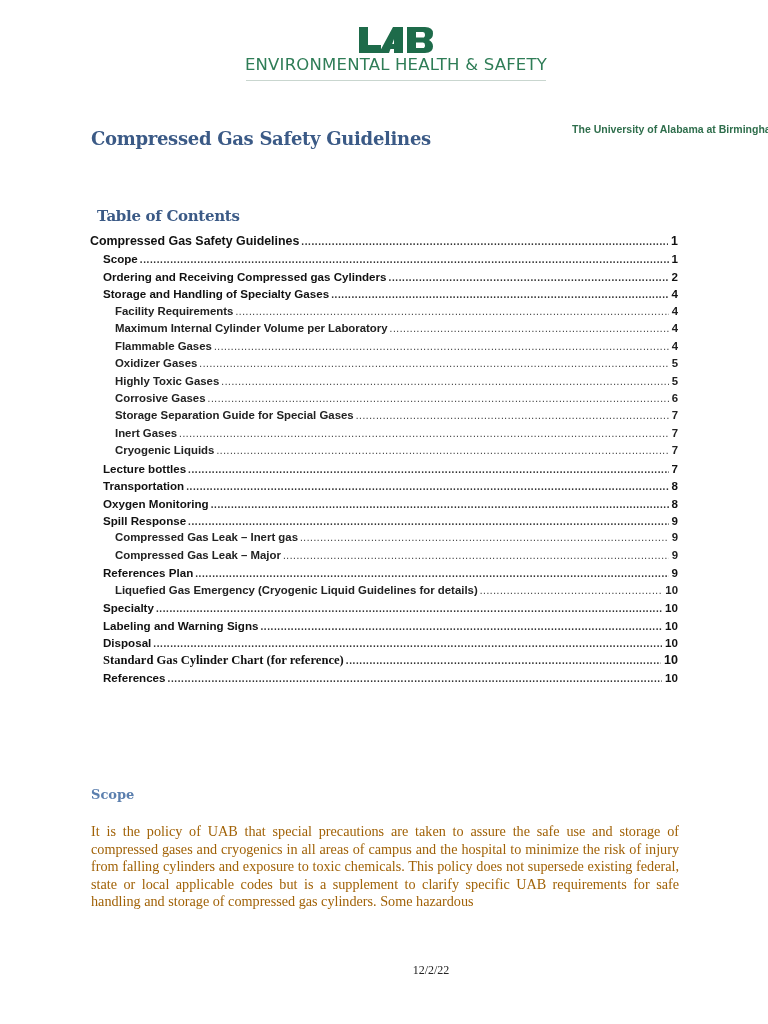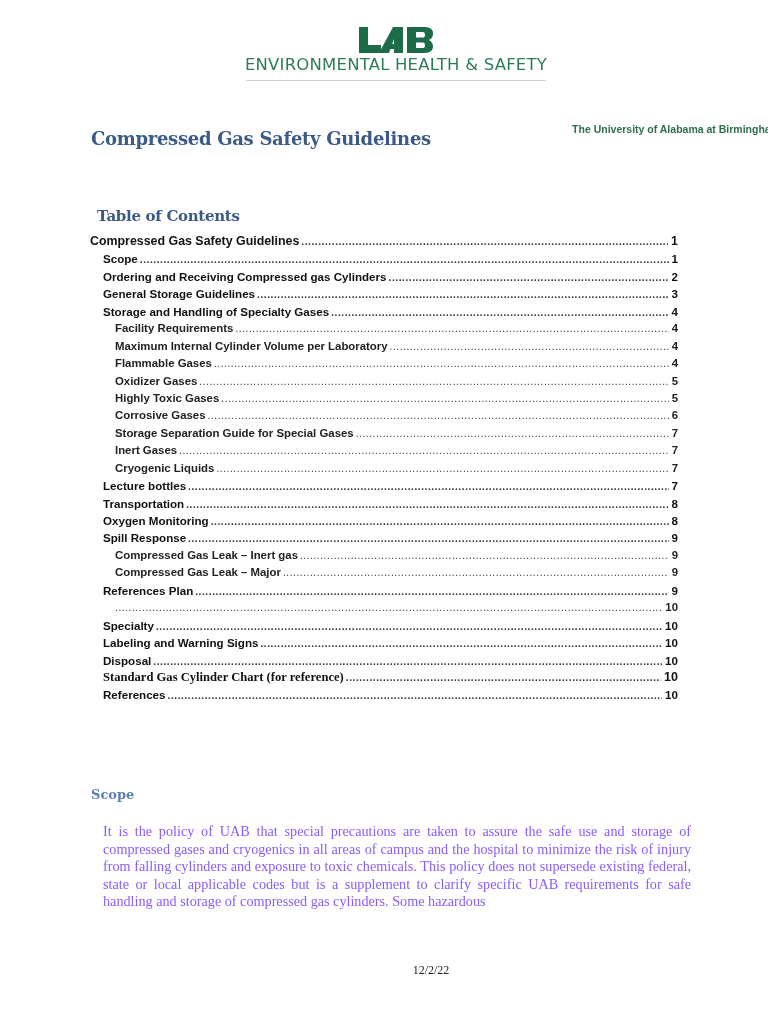--- a/index.html
+++ b/index.html
@@ -20,21 +20,21 @@
   .toc-row.l2 { padding-left: 13px; font-weight: bold; font-size: 11.6px; }
   .toc-row.l3 { padding-left: 25px; font-weight: bold; font-size: 11.4px; color: #222; }
   .toc-row.serif { font-family: "Liberation Serif", serif; font-size: 12.6px; }
   .toc-label { flex: 0 0 auto; padding-right: 2px; }
   .toc-dots { flex: 1 1 auto; overflow: hidden; letter-spacing: 0.6px; color: #333; font-weight: normal; font-family: "Liberation Sans", sans-serif; font-size: 10px; }
   .toc-dots::after { content: "................................................................................................................................................................................................................................................"; }
   .toc-row.l1 .toc-dots, .toc-row.l2 .toc-dots { font-weight: bold; }
   .toc-page { flex: 0 0 auto; padding-left: 3px; text-align: right; font-family: "Liberation Sans", sans-serif; }
 
   .section-heading { position: absolute; left: 91px; top: 787px; font-family: "DejaVu Serif", serif; font-weight: bold; font-size: 13px; color: #5b7fae; margin: 0; }
-  .body-text { position: absolute; left: 103px; top: 823px; width: 588px; font-family: "Liberation Serif", serif; font-size: 14.2px; line-height: 17.6px; text-align: justify; color: #8b5cf6; margin: 0; }
+  .body-text { position: absolute; left: 91px; top: 823px; width: 588px; font-family: "Liberation Serif", serif; font-size: 14.2px; line-height: 17.6px; text-align: justify; color: #a16207; margin: 0; }
 
   .footer-date { position: absolute; left: 0; width: 768px; top: 963px; text-align: center; font-family: "Liberation Serif", serif; font-size: 12px; color: #222; padding-left: 47px; }
 </style>
 </head>
 <body>
 
 <div class="header">
   <svg class="logo-mark" viewBox="0 0 74 26" xmlns="http://www.w3.org/2000/svg">
     <g fill="#1e6b4a">
 
@@ -63,25 +63,20 @@
     </div>
   <div class="toc-row l2">
       <span class="toc-label">Scope</span>
       <span class="toc-dots"></span>
       <span class="toc-page">1</span>
     </div>
   <div class="toc-row l2">
       <span class="toc-label">Ordering and Receiving Compressed gas Cylinders</span>
       <span class="toc-dots"></span>
       <span class="toc-page">2</span>
-    </div>
-  <div class="toc-row l2">
-      <span class="toc-label">General Storage Guidelines</span>
-      <span class="toc-dots"></span>
-      <span class="toc-page">3</span>
     </div>
   <div class="toc-row l2">
       <span class="toc-label">Storage and Handling of Specialty Gases</span>
       <span class="toc-dots"></span>
       <span class="toc-page">4</span>
     </div>
   <div class="toc-row l3">
       <span class="toc-label">Facility Requirements</span>
       <span class="toc-dots"></span>
       <span class="toc-page">4</span>
@@ -155,20 +150,21 @@
       <span class="toc-label">Compressed Gas Leak – Major</span>
       <span class="toc-dots"></span>
       <span class="toc-page">9</span>
     </div>
   <div class="toc-row l2">
       <span class="toc-label">References Plan</span>
       <span class="toc-dots"></span>
       <span class="toc-page">9</span>
     </div>
   <div class="toc-row l3">
+      <span class="toc-label">Liquefied Gas Emergency (Cryogenic Liquid Guidelines for details)</span>
       <span class="toc-dots"></span>
       <span class="toc-page">10</span>
     </div>
   <div class="toc-row l2">
       <span class="toc-label">Specialty</span>
       <span class="toc-dots"></span>
       <span class="toc-page">10</span>
     </div>
   <div class="toc-row l2">
       <span class="toc-label">Labeling and Warning Signs</span>

